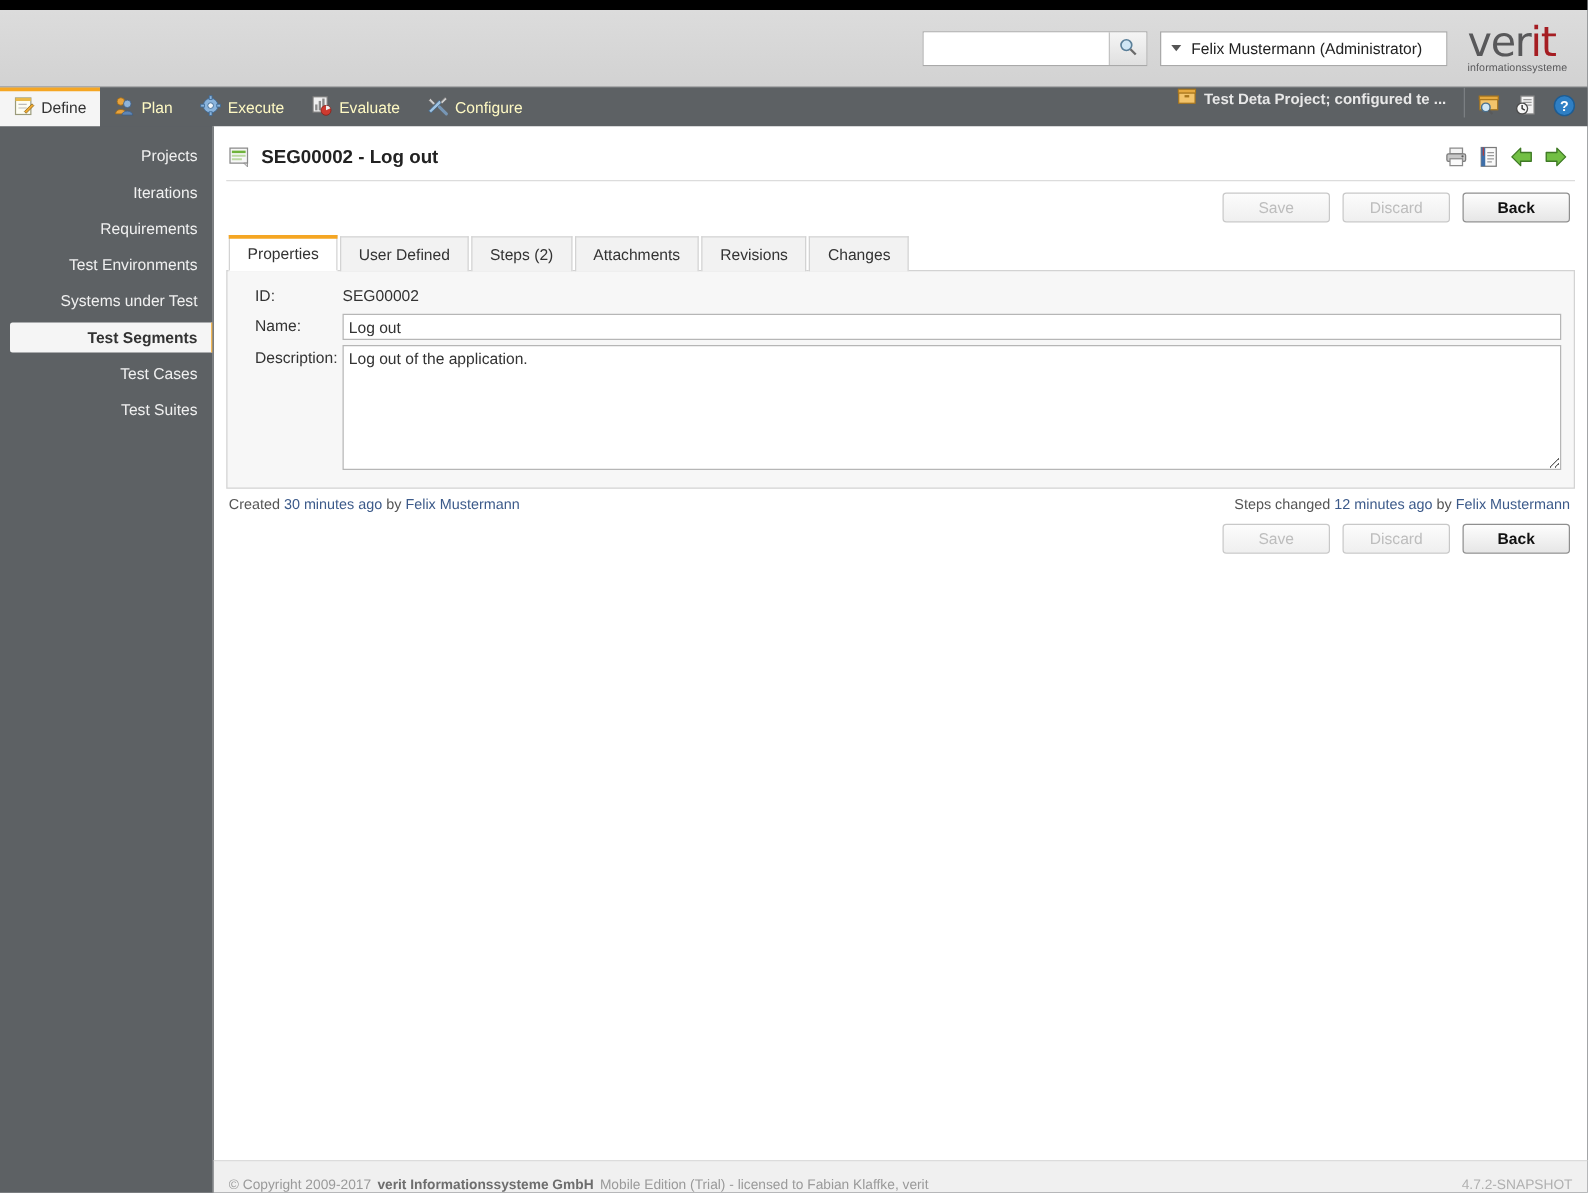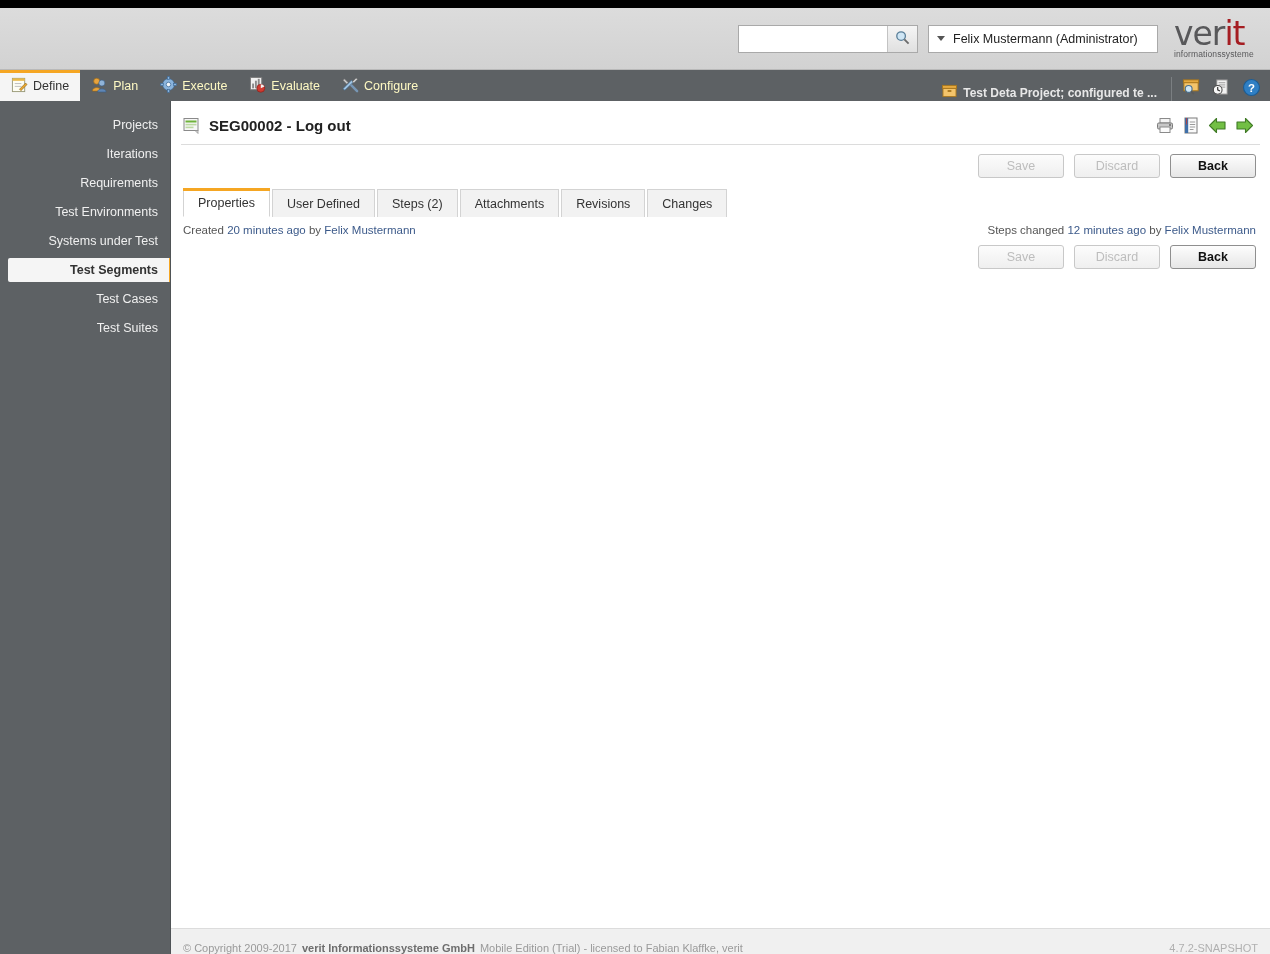--- a/index.html
+++ b/index.html
@@ -105,21 +105,21 @@
   }
   .menuitem.active {
     background: #f5f5f5;
     color: #333;
   }
   .menuitem.active::before {
     content:""; position:absolute; left:0; right:0; top:0; height:3px;
     background:#f5a623;
   }
   .menubar-right {
-    margin-left:auto; display:flex; align-items:flex-end; gap:0;
+    margin-left:auto; display:flex; align-items:flex-start; gap:0;
     padding-right: 4px;
   }
   .proj-label {
     display:flex; align-items:center; gap:6px;
     color:#e8e8e8; font-size:12px; font-weight:bold;
     padding-right:10px;
     cursor:pointer;
   }
   .mb-sep { width:1px; height:24px; background:#7b7f82; margin:0 4px; }
   .mb-icon { width:30px; height:28px; display:flex; align-items:center; justify-content:center; cursor:pointer;}
@@ -529,25 +529,39 @@
             <span>Attachments</span>
           </div>
         <div class="tab">
             <span>Revisions</span>
           </div>
         <div class="tab">
             <span>Changes</span>
           </div>
       </div>
 
+      <div class="panel">
+        <div class="form-row">
+          <div class="form-label">ID:</div>
+          <div class="form-value">SEG00002</div>
+        </div>
+        <div class="form-row">
+          <div class="form-label">Name:</div>
+          <input class="text-input" type="text" value="Log out" style="">
+        </div>
+        <div class="form-row">
+          <div class="form-label">Description:</div>
+          <textarea class="text-area" style="">Log out of the application.</textarea>
+        </div>
+      </div>
 
       <div class="meta-row">
         <div>
           <span>Created</span>
-          <a href="#">20 minutes ago</a>
+          <a href="#">30 minutes ago</a>
           <span>by</span>
           <a href="#">Felix Mustermann</a>
         </div>
         <div>
           <span>Steps changed</span>
           <a href="#">12 minutes ago</a>
           <span>by</span>
           <a href="#">Felix Mustermann</a>
         </div>
       </div>

